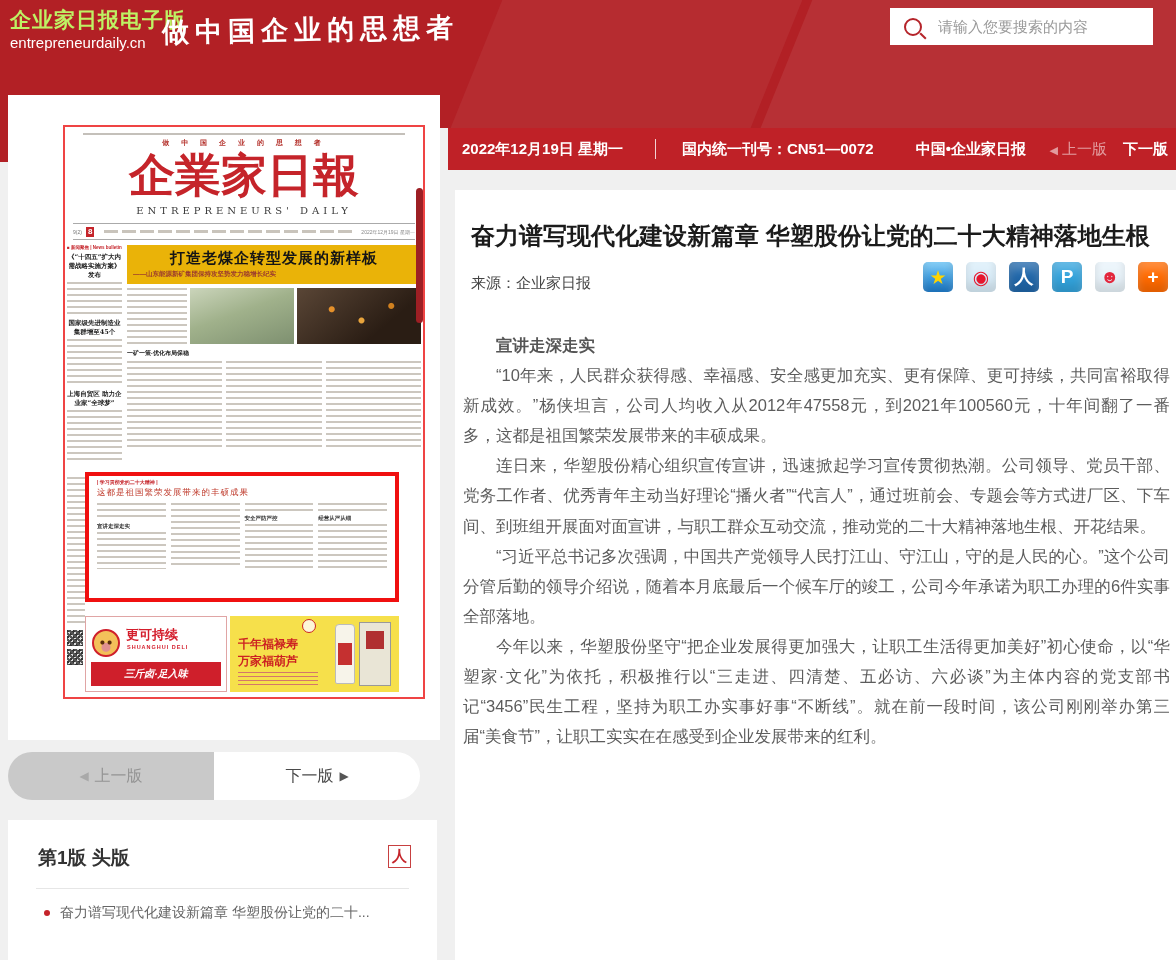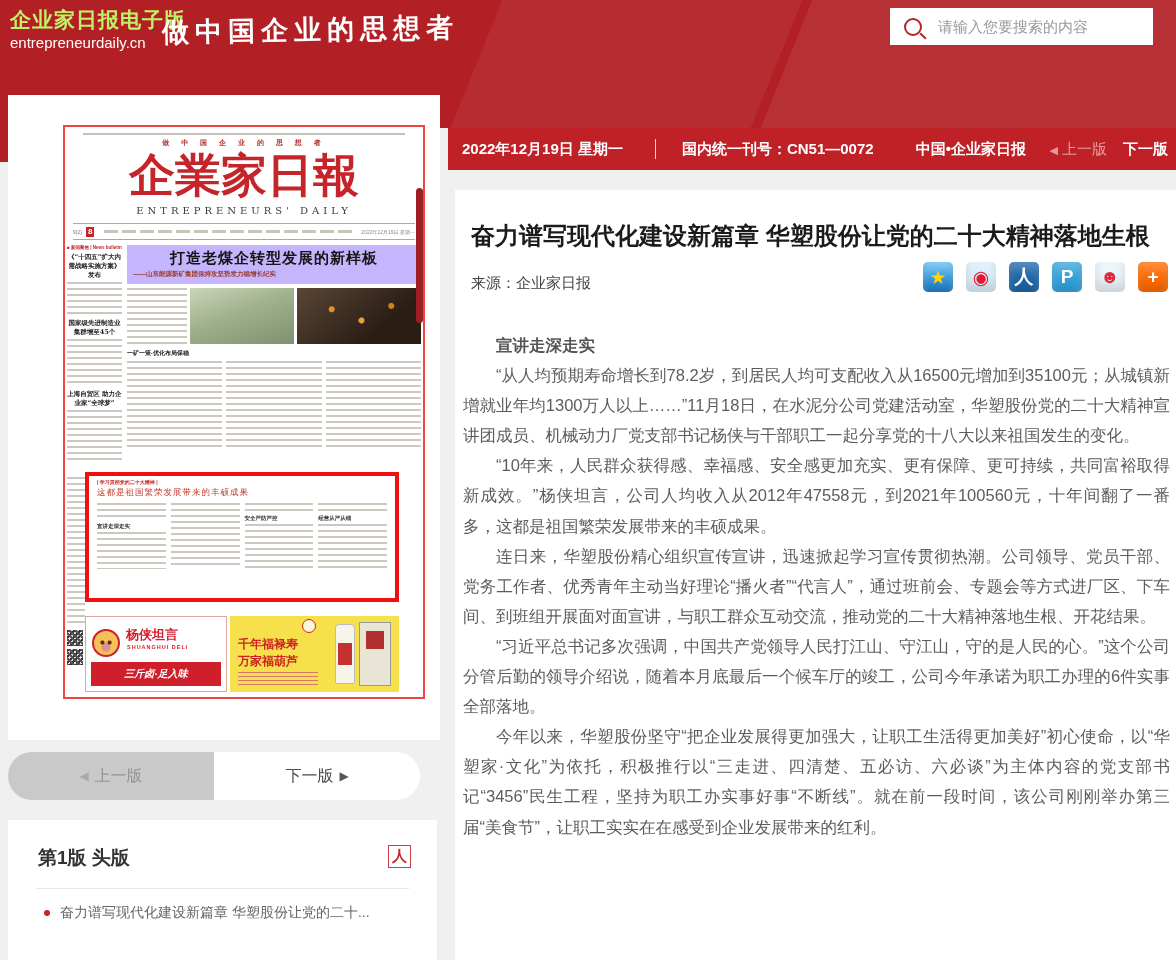--- a/index.html
+++ b/index.html
@@ -53,21 +53,21 @@
   .ph{background:repeating-linear-gradient(to bottom,#ccc7bf 0 2px,transparent 2px 6px);}
   .np-leftcol{position:absolute;left:2px;top:118px;width:55px;height:227px;}
   .np-tag{font-size:4.5px;color:#c5242a;font-weight:bold;white-space:nowrap;overflow:hidden;}
   .np-h-sm{font-size:6.5px;line-height:9px;font-weight:bold;color:#222;margin:3px 0 2px 0;}
   .np-strip{position:absolute;left:2px;top:350px;width:18px;height:212px;}
   .np-qr{width:16px;height:16px;margin-top:3px;background:
      repeating-linear-gradient(45deg,#555 0 2px,transparent 2px 4px),
      repeating-linear-gradient(-45deg,#333 0 2px,#ddd 2px 4px);}
 
   .np-main{position:absolute;left:62px;top:118px;width:294px;height:227px;}
-  .np-lead{background:#c4b5fd;padding:4px 6px 5px 6px;}
+  .np-lead{background:#eab308;padding:4px 6px 5px 6px;}
   .np-lead-h{font-size:15px;font-weight:bold;color:#151515;letter-spacing:1px;white-space:nowrap;}
   .np-lead-sub{font-size:6.5px;color:#9b3b2e;margin-top:2px;font-weight:bold;}
   .np-photo-row{display:flex;gap:3px;height:56px;margin-top:4px;}
   .np-ptext{flex:0 0 60px;}
   .np-photo1{flex:1;background:linear-gradient(160deg,#cbd5bb 0%,#a0b18b 45%,#7e9070 100%);}
   .np-photo2{flex:1.2;background:
      radial-gradient(circle at 28% 38%,#e5902a 0 2.5px,transparent 3.5px),
      radial-gradient(circle at 52% 58%,#e8a43c 0 2.5px,transparent 3.5px),
      radial-gradient(circle at 76% 32%,#d0801f 0 2.5px,transparent 3.5px),
      linear-gradient(140deg,#5a4636,#2a1d14 70%);}
@@ -232,21 +232,21 @@
           <div class="ph" style="height:10px;flex:none;"></div>
           <div class="np-minihead">经营从严从细</div>
           <div class="ph"></div>
         </div>
       </div>
     </div>
 
     <div class="np-ads">
       <div class="ad-left">
         <div class="pig-logo"></div>
-        <div class="ad-left-h">杨侠坦言</div>
+        <div class="ad-left-h">更可持续</div>
         <div class="ad-left-sub">SHUANGHUI DELI</div>
         <div class="ad-left-band">
           <span class="ad-left-slogan">三斤卤·足入味</span>
         </div>
       </div>
       <div class="ad-right">
         <div class="ad-right-logo"></div>
         <div class="ad-right-h1">千年福禄寿</div>
         <div class="ad-right-h2">万家福葫芦</div>
         <div class="ad-right-ph"></div>
@@ -290,19 +290,18 @@
       </span>
       <span class="share-icon" style="background: rgb(232, 243, 250);">
         <span style="color: rgb(227, 39, 61);">☻</span>
       </span>
       <span class="share-icon" style="background: rgb(255, 106, 0);">
         <span style="color: rgb(255, 255, 255);">+</span>
       </span>
     </div>
   <div class="article-body">
       <p class="body-p bold">宣讲走深走实</p>
-      <p class="body-p">“从人均预期寿命增长到78.2岁，到居民人均可支配收入从16500元增加到35100元；从城镇新增就业年均1300万人以上……”11月18日，在水泥分公司党建活动室，华塑股份党的二十大精神宣讲团成员、机械动力厂党支部书记杨侠与干部职工一起分享党的十八大以来祖国发生的变化。</p>
       <p class="body-p">“10年来，人民群众获得感、幸福感、安全感更加充实、更有保障、更可持续，共同富裕取得新成效。”杨侠坦言，公司人均收入从2012年47558元，到2021年100560元，十年间翻了一番多，这都是祖国繁荣发展带来的丰硕成果。</p>
       <p class="body-p">连日来，华塑股份精心组织宣传宣讲，迅速掀起学习宣传贯彻热潮。公司领导、党员干部、党务工作者、优秀青年主动当好理论“播火者”“代言人”，通过班前会、专题会等方式进厂区、下车间、到班组开展面对面宣讲，与职工群众互动交流，推动党的二十大精神落地生根、开花结果。</p>
       <p class="body-p">“习近平总书记多次强调，中国共产党领导人民打江山、守江山，守的是人民的心。”这个公司分管后勤的领导介绍说，随着本月底最后一个候车厅的竣工，公司今年承诺为职工办理的6件实事全部落地。</p>
       <p class="body-p">今年以来，华塑股份坚守“把企业发展得更加强大，让职工生活得更加美好”初心使命，以“华塑家·文化”为依托，积极推行以“三走进、四清楚、五必访、六必谈”为主体内容的党支部书记“3456”民生工程，坚持为职工办实事好事“不断线”。就在前一段时间，该公司刚刚举办第三届“美食节”，让职工实实在在感受到企业发展带来的红利。</p>
     </div>
 </div>
 
 </body></html>

